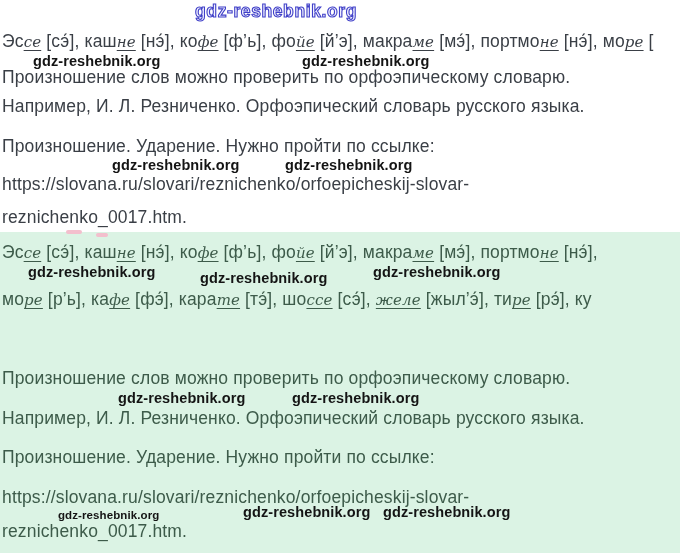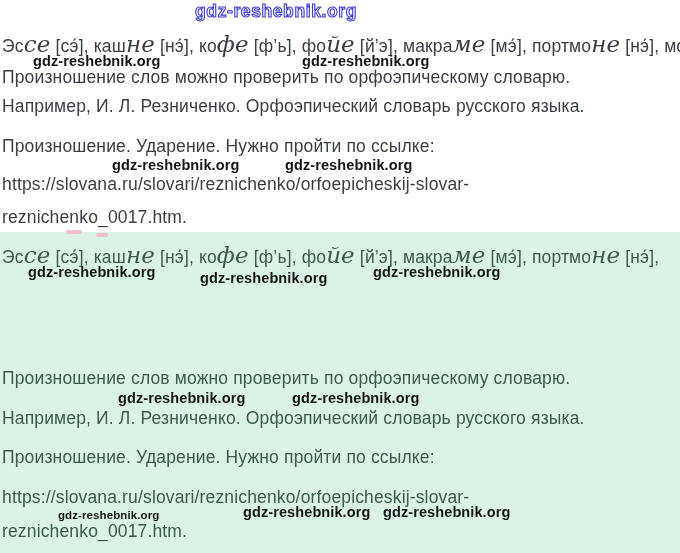--- a/index.html
+++ b/index.html
@@ -13,22 +13,22 @@
 
   .line{
     position:absolute;left:2px;white-space:nowrap;
     font-size:17.5px;letter-spacing:0.15px;color:#3a3f46;
   }
   .clip{width:678px;overflow:hidden;}
   .gtext{color:#3d5b4a;}
 
   .acc{
     font-family:"DejaVu Serif","Liberation Serif",serif;
-    font-style:italic;font-size:23px;
-    text-underline-offset:3px;
+    font-style:italic;font-size:15px;
+    text-decoration:underline;text-underline-offset:3px;
   }
 
   .wm{
     position:absolute;white-space:nowrap;
     font-weight:bold;font-size:14.5px;color:#141414;letter-spacing:0.1px;
   }
   .wm.small{font-size:11.5px;}
   .wm-top{
     position:absolute;top:1px;left:50%;transform:translateX(-50%);
     white-space:nowrap;font-weight:bold;font-size:17.5px;letter-spacing:0.6px;
@@ -60,20 +60,21 @@
 
   <div class="line" style="top:174px;">https://slovana.ru/slovari/reznichenko/orfoepicheskij-slovar-</div>
   <div class="line" style="top:207px;">reznichenko_0017.htm.</div>
 
   <div class="line gtext" style="top:242px;"><span>Эс</span><span class="acc">се</span><span> [сэ́], каш</span><span class="acc">не</span><span> [нэ́], ко</span><span class="acc">фе</span><span> [ф’ь], фо</span><span class="acc">йе</span><span> [й’э], макра</span><span class="acc">ме</span><span> [мэ́], портмо</span><span class="acc">не</span><span> [нэ́],</span></div>
 
   <span class="wm" style="left:28px;top:264px;">gdz-reshebnik.org</span>
   <span class="wm" style="left:200px;top:270px;">gdz-reshebnik.org</span>
   <span class="wm" style="left:373px;top:264px;">gdz-reshebnik.org</span>
 
+  <div class="line gtext" style="top:289px;"><span>мо</span><span class="acc">ре</span><span> [р’ь], ка</span><span class="acc">фе</span><span> [фэ́], кара</span><span class="acc">те</span><span> [тэ́], шо</span><span class="acc">ссе</span><span> [сэ́], </span><span class="acc">желе</span><span> [жыл’э́], ти</span><span class="acc">ре</span><span> [рэ́], ку</span></div>
 
   <div class="line gtext" style="top:368px;">Произношение слов можно проверить по орфоэпическому словарю.</div>
 
   <span class="wm" style="left:118px;top:390px;">gdz-reshebnik.org</span>
   <span class="wm" style="left:292px;top:390px;">gdz-reshebnik.org</span>
 
   <div class="line gtext" style="top:408px;">Например, И. Л. Резниченко. Орфоэпический словарь русского языка.</div>
   <div class="line gtext" style="top:447px;">Произношение. Ударение. Нужно пройти по ссылке:</div>
   <div class="line gtext" style="top:487px;">https://slovana.ru/slovari/reznichenko/orfoepicheskij-slovar-</div>
 

